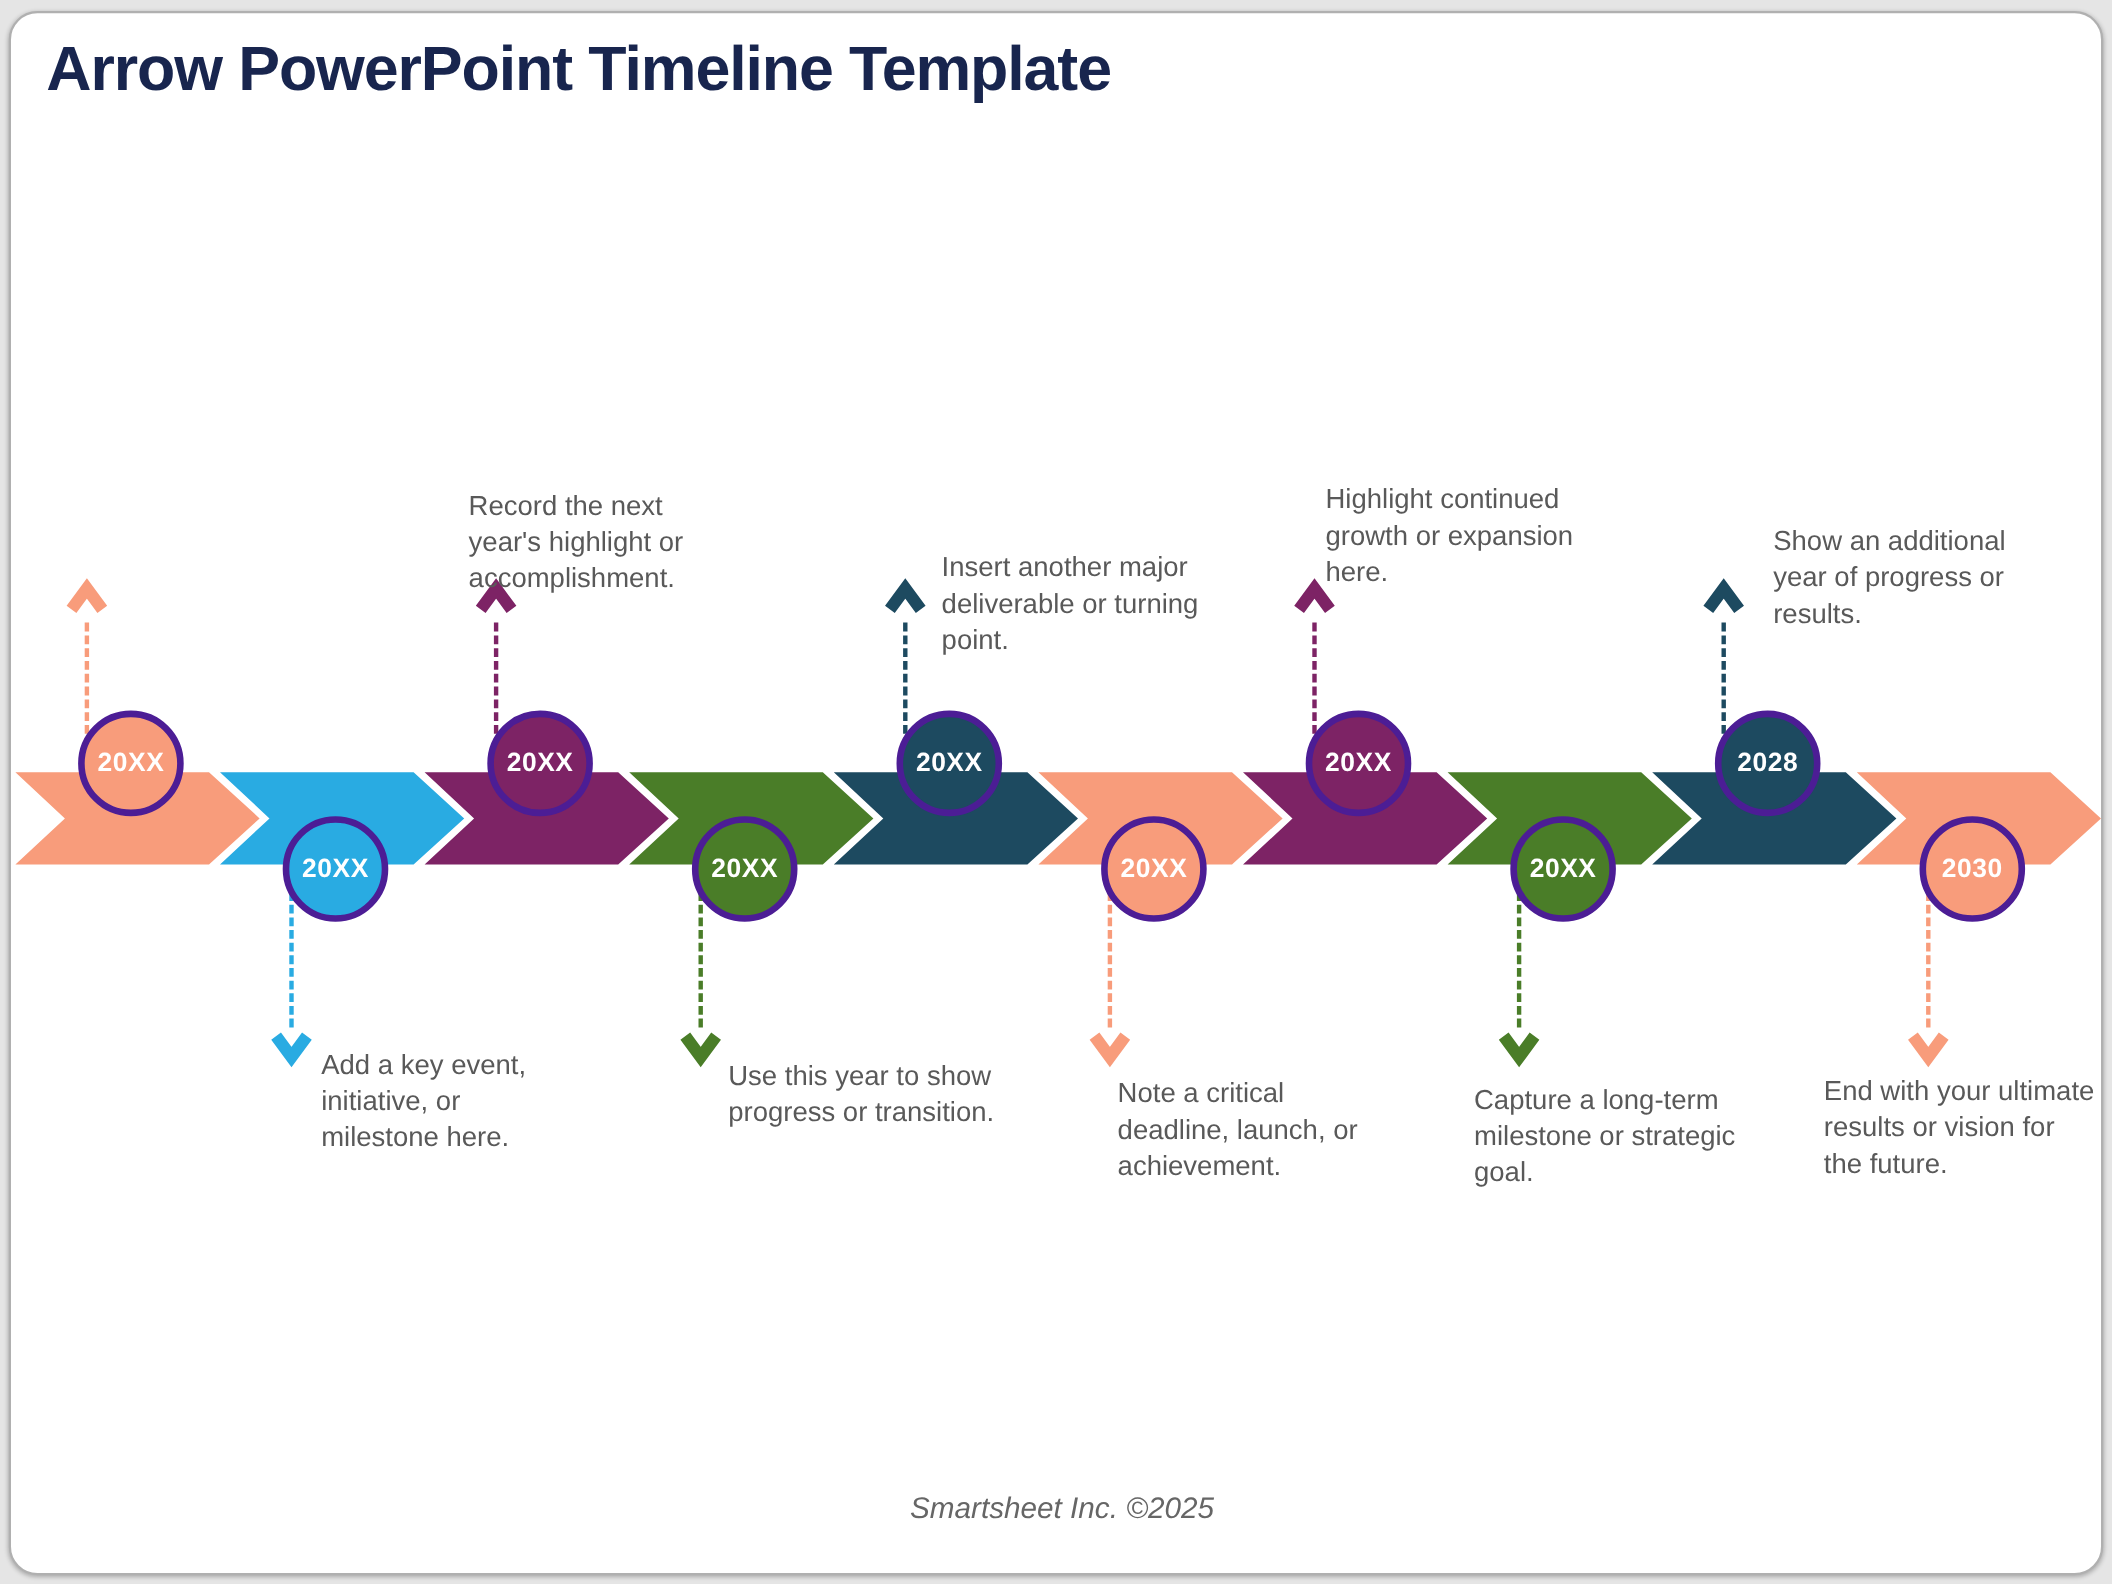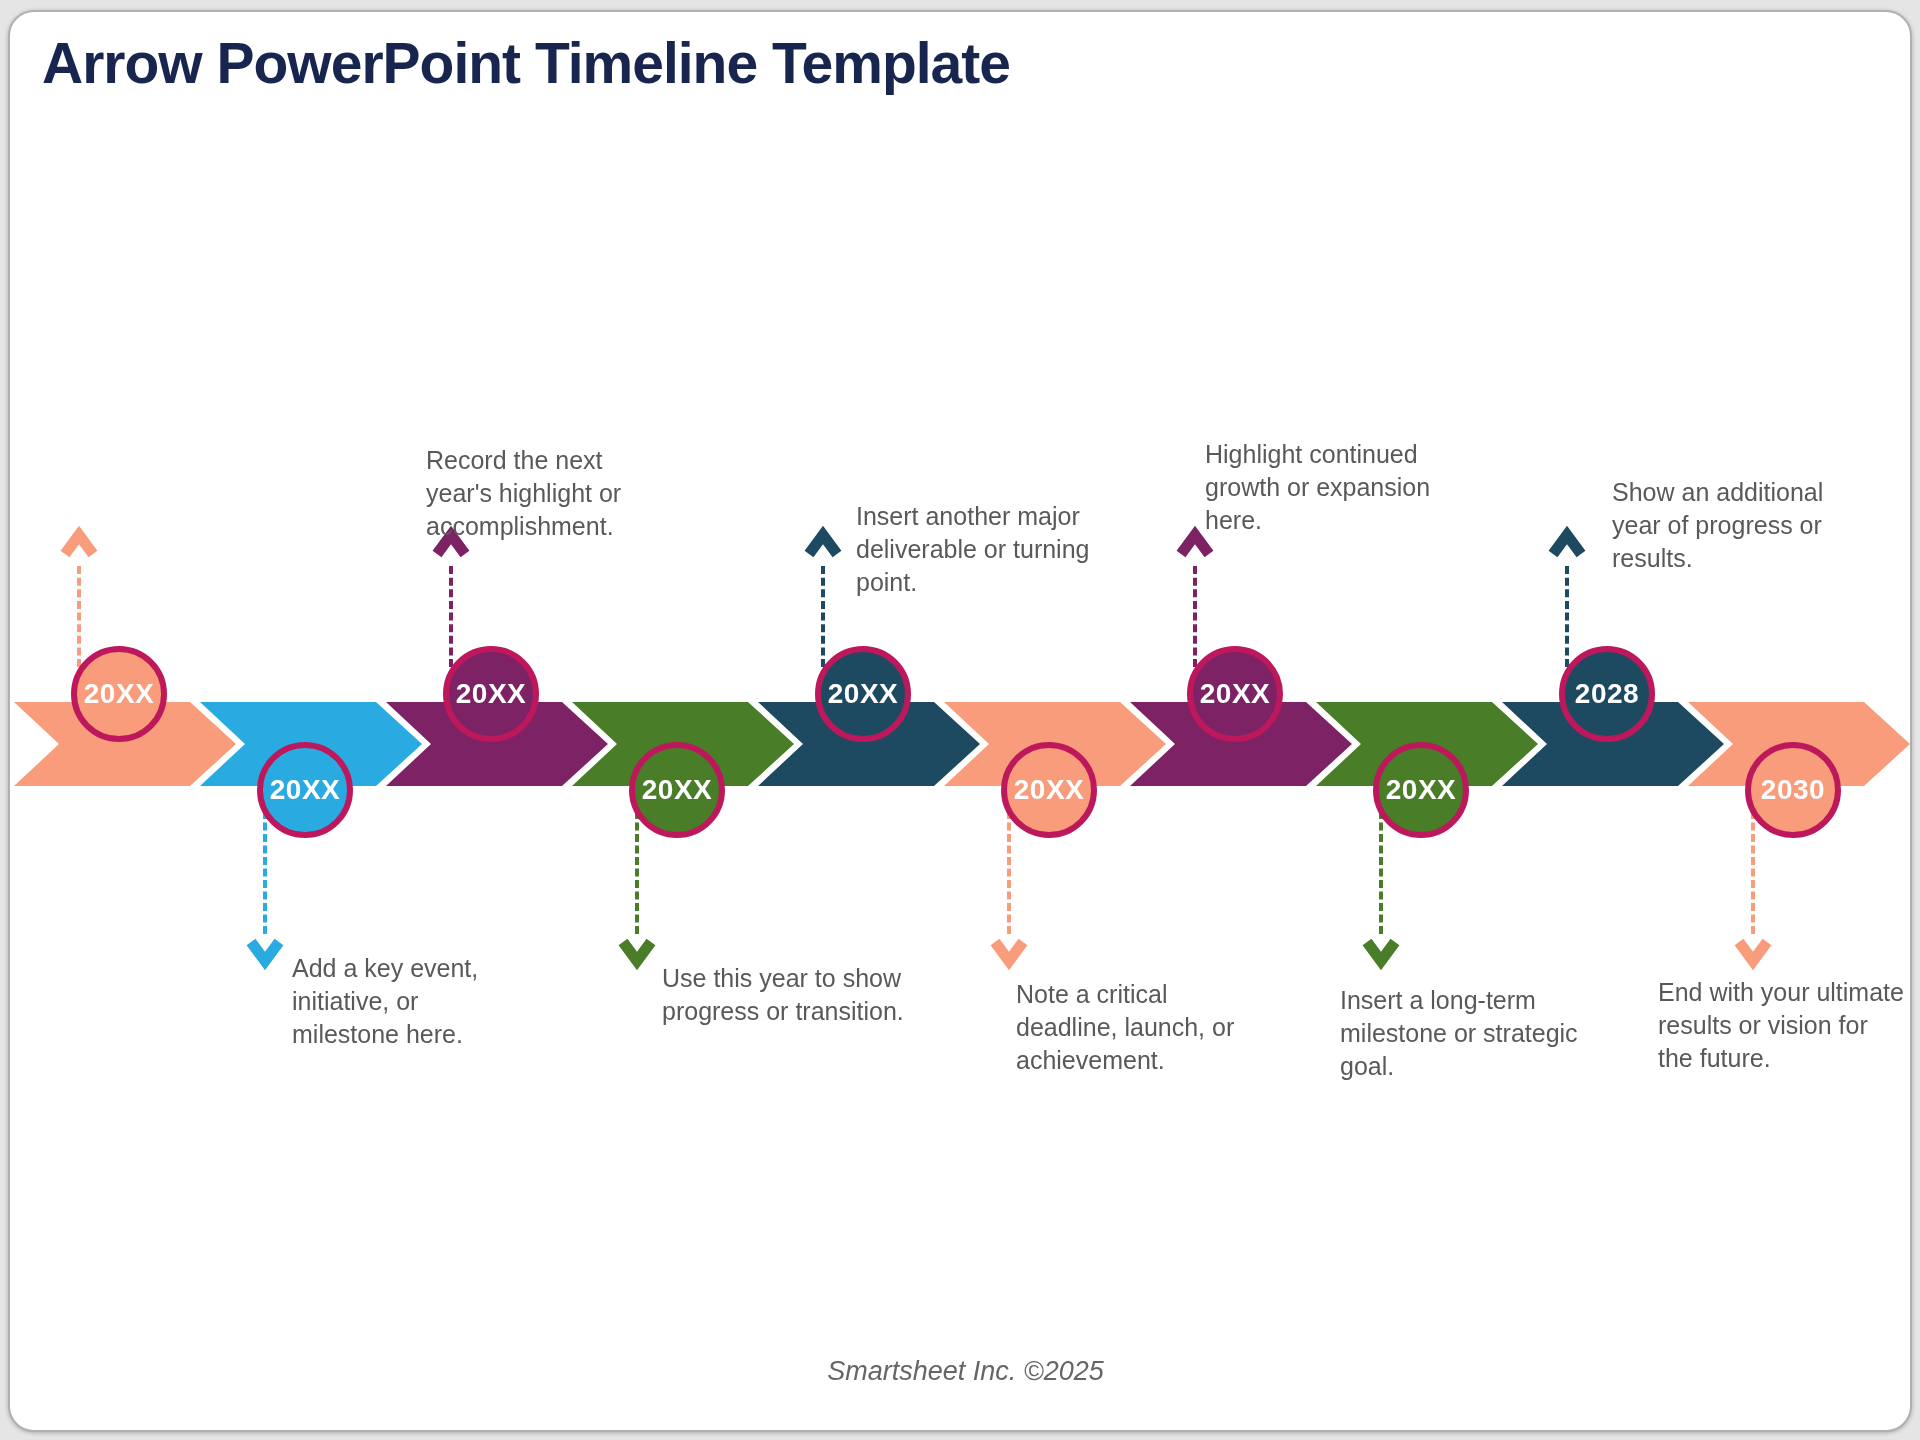--- a/index.html
+++ b/index.html
@@ -3,23 +3,23 @@
 <meta charset="utf-8">
 <style>
   html,body{margin:0;padding:0;background:#c9c9c9;}
   .slide{position:relative;width:1920px;height:1440px;overflow:hidden;
          font-family:"Liberation Sans",sans-serif;background:#e5e5e5;}
   .card{position:absolute;left:8px;top:10px;right:8px;bottom:8px;background:#ffffff;
         border:2px solid #b0b0b0;border-radius:26px;box-shadow:0 1px 4px rgba(0,0,0,.25);}
   .title{position:absolute;left:42px;top:30px;font-size:57px;font-weight:bold;
          color:#18254e;letter-spacing:-1px;white-space:nowrap;}
   .seg{position:absolute;top:702px;width:232px;height:84px;overflow:visible;z-index:3;}
-  .badge{position:absolute;width:96px;height:96px;border-radius:50%;border:6px solid #be185d;
+  .badge{position:absolute;width:96px;height:96px;border-radius:50%;border:6px solid #4c1d95;
          box-sizing:border-box;display:flex;align-items:center;justify-content:center;
-         color:#ffffff;font-weight:bold;font-size:28px;letter-spacing:.5px;z-index:5;}
+         color:#ffffff;font-weight:bold;font-size:24px;letter-spacing:.5px;z-index:5;}
   .dash{position:absolute;width:0;border-left:4px dashed #999;z-index:2;}
   .chev{position:absolute;width:40px;height:34px;z-index:4;overflow:visible;}
   .chev.down{transform:rotate(180deg);}
   .desc{position:absolute;font-size:25px;line-height:33px;color:#595959;z-index:4;}
   .footer{position:absolute;left:0;right:0;top:1356px;text-align:center;
           font-style:italic;font-size:27px;color:#666666;padding-left:11px;}
 </style>
 </head>
 <body>
 
@@ -105,21 +105,21 @@
   <svg class="chev" style="left:1175px;top:526px">
       <polyline points="6,28 20,9 34,28" fill="none" stroke-width="11" stroke="#7D2365"></polyline>
     </svg>
   <div class="desc" style="left:1205px;top:438px;width:252px">Highlight continued growth or expansion here.</div>
 
   <div class="badge" style="left: 1373px; top: 742px; background-color: rgb(74, 125, 40);">20XX</div>
   <div class="dash" style="left: 1379px; top: 788px; height: 146px; border-left-color: rgb(74, 125, 40);"></div>
   <svg class="chev down" style="left:1361px;top:936px">
       <polyline points="6,28 20,9 34,28" fill="none" stroke-width="11" stroke="#4A7D28"></polyline>
     </svg>
-  <div class="desc" style="left:1340px;top:984px;width:242px">Insert a long-term milestone or strategic goal.</div>
+  <div class="desc" style="left:1340px;top:984px;width:242px">Capture a long-term milestone or strategic goal.</div>
 
   <div class="badge" style="left: 1559px; top: 646px; background-color: rgb(29, 74, 96);">2028</div>
   <div class="dash" style="left: 1565px; top: 566px; height: 136px; border-left-color: rgb(29, 74, 96);"></div>
   <svg class="chev" style="left:1547px;top:526px">
       <polyline points="6,28 20,9 34,28" fill="none" stroke-width="11" stroke="#1D4A60"></polyline>
     </svg>
   <div class="desc" style="left:1612px;top:476px;width:240px">Show an additional year of progress or results.</div>
 
   <div class="badge" style="left: 1745px; top: 742px; background-color: rgb(248, 156, 123);">2030</div>
   <div class="dash" style="left: 1751px; top: 788px; height: 146px; border-left-color: rgb(248, 156, 123);"></div>

